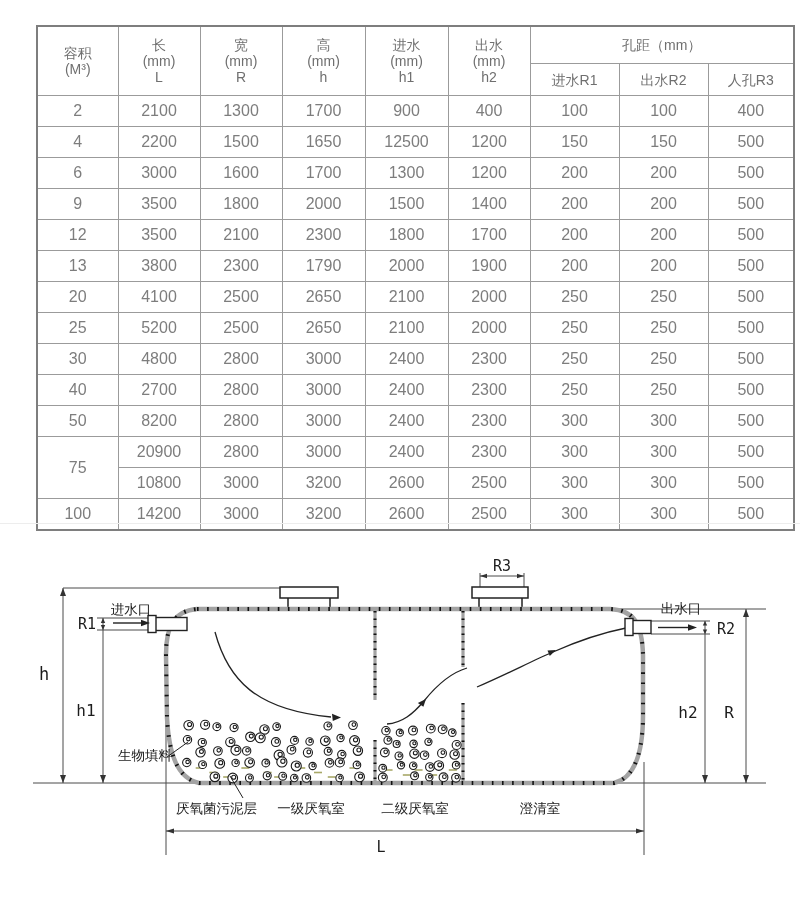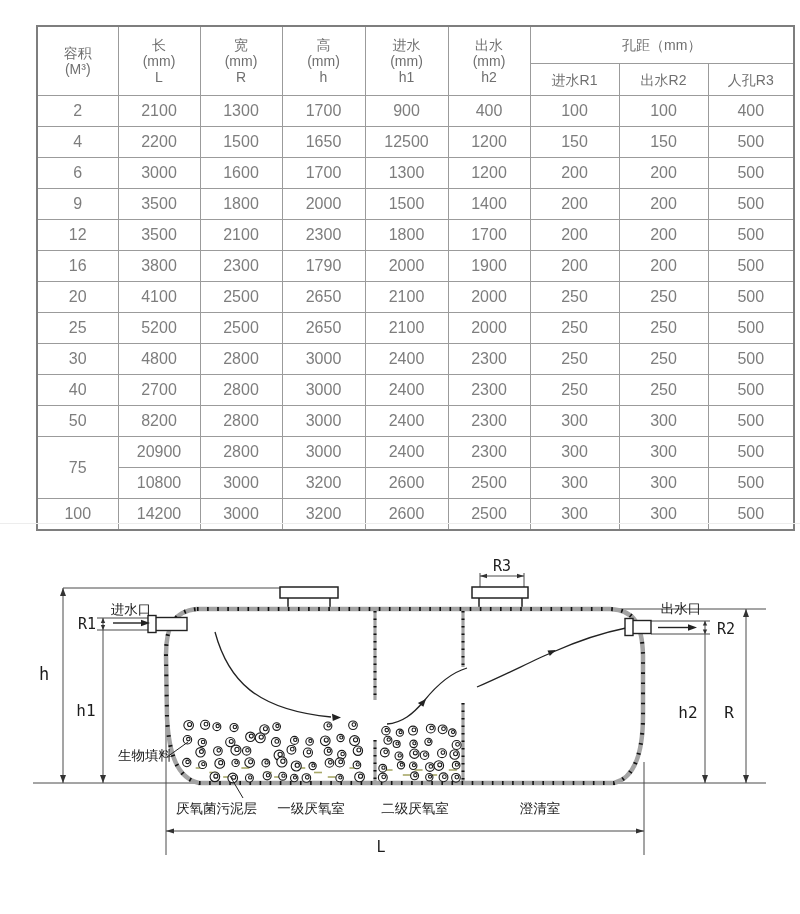--- a/index.html
+++ b/index.html
@@ -136,21 +136,21 @@
         <td>3500</td>
         <td>2100</td>
         <td>2300</td>
         <td>1800</td>
         <td>1700</td>
         <td>200</td>
         <td>200</td>
         <td>500</td>
       </tr>
       <tr>
-        <td rowspan="1">16</td>
+        <td rowspan="1">13</td>
         <td>3800</td>
         <td>2300</td>
         <td>1790</td>
         <td>2000</td>
         <td>1900</td>
         <td>200</td>
         <td>200</td>
         <td>500</td>
       </tr>
       <tr>

